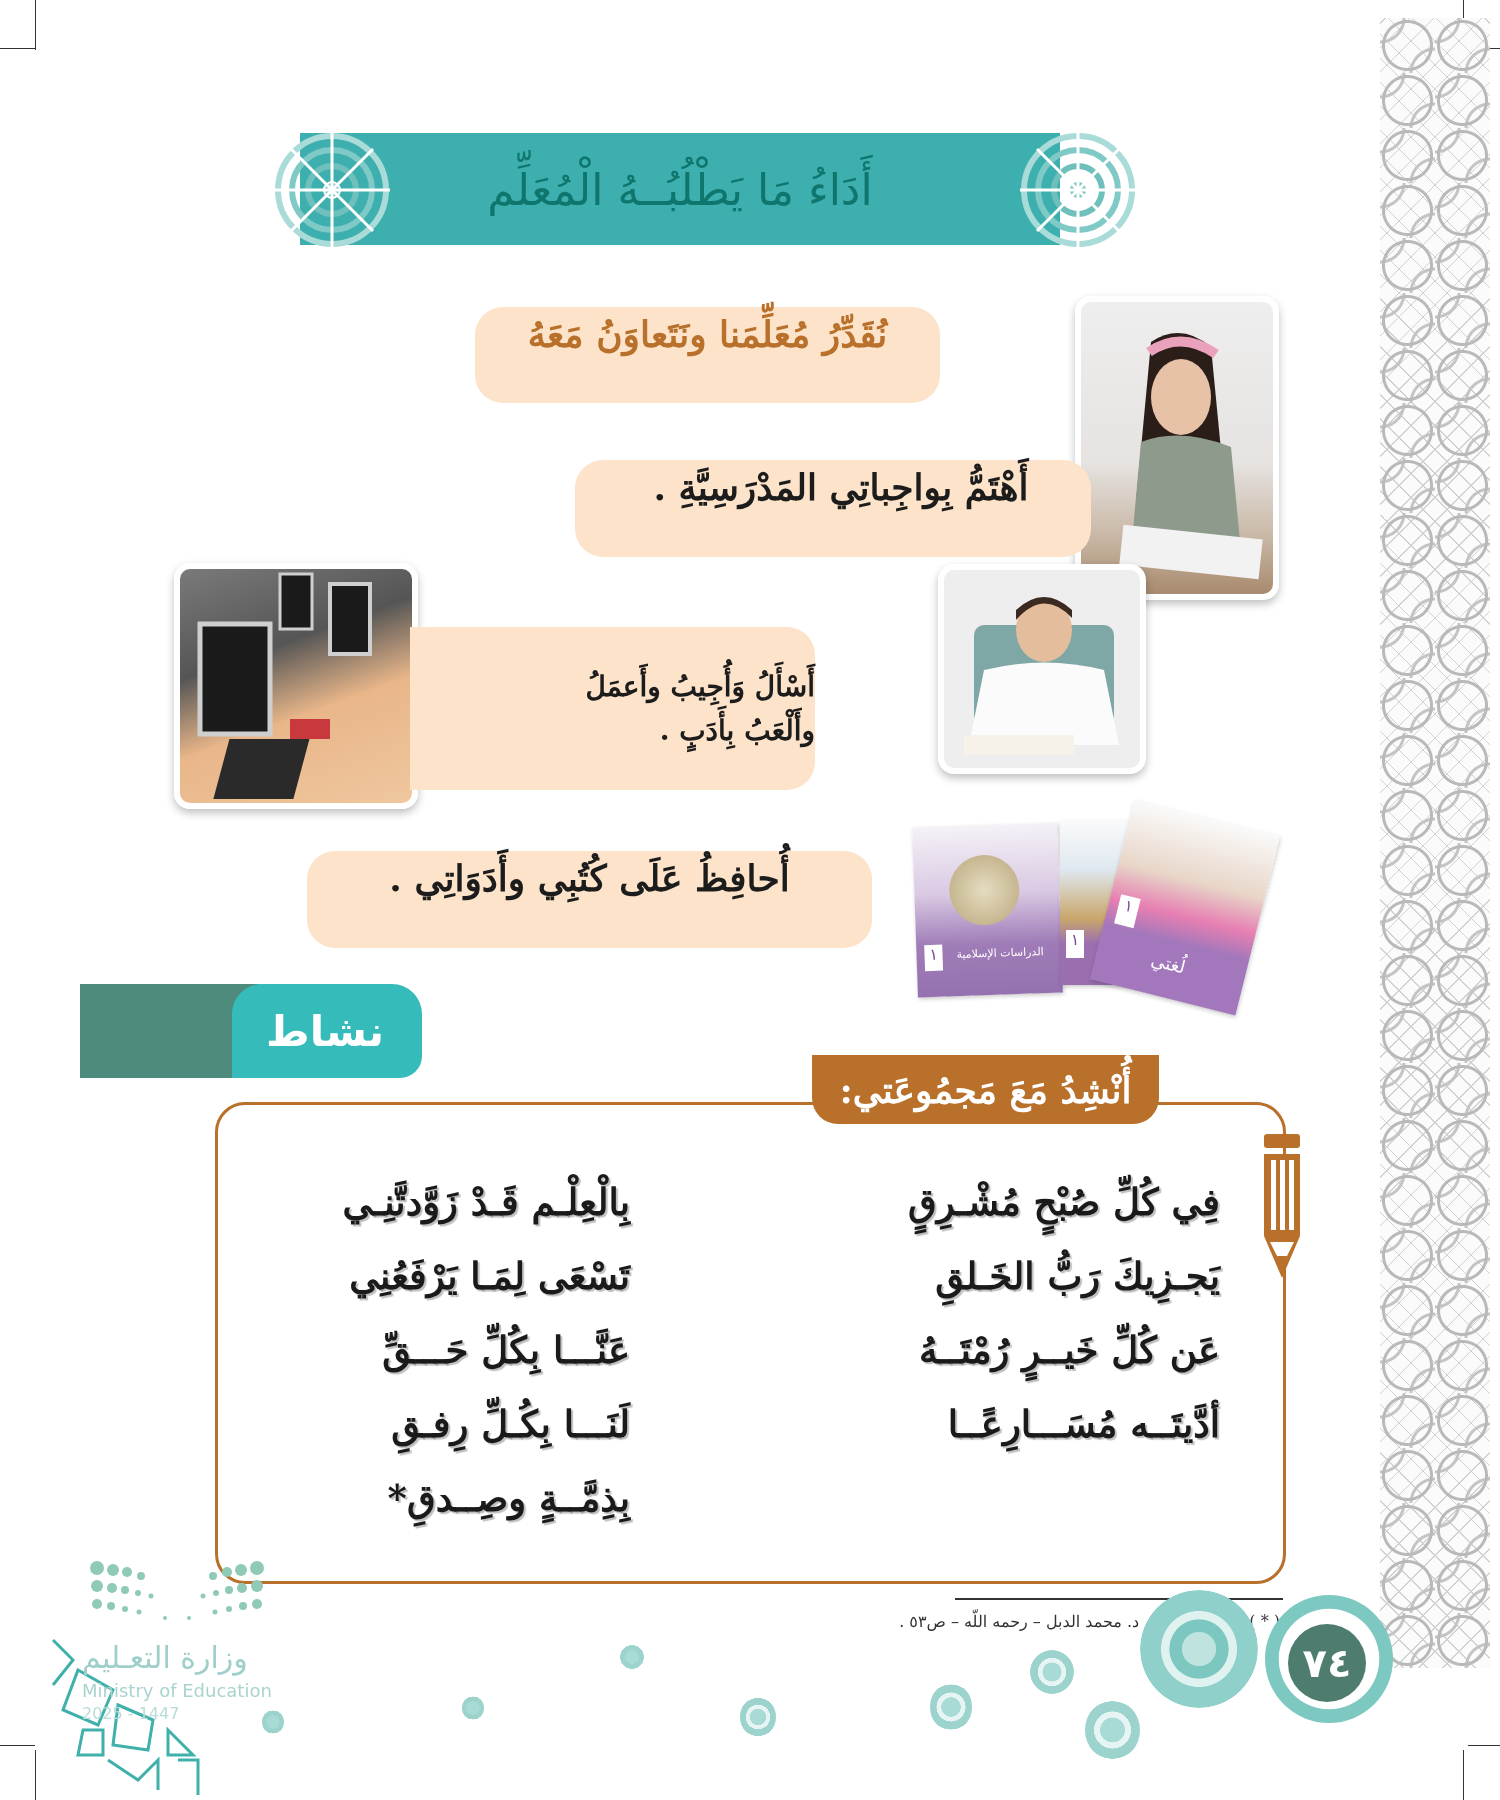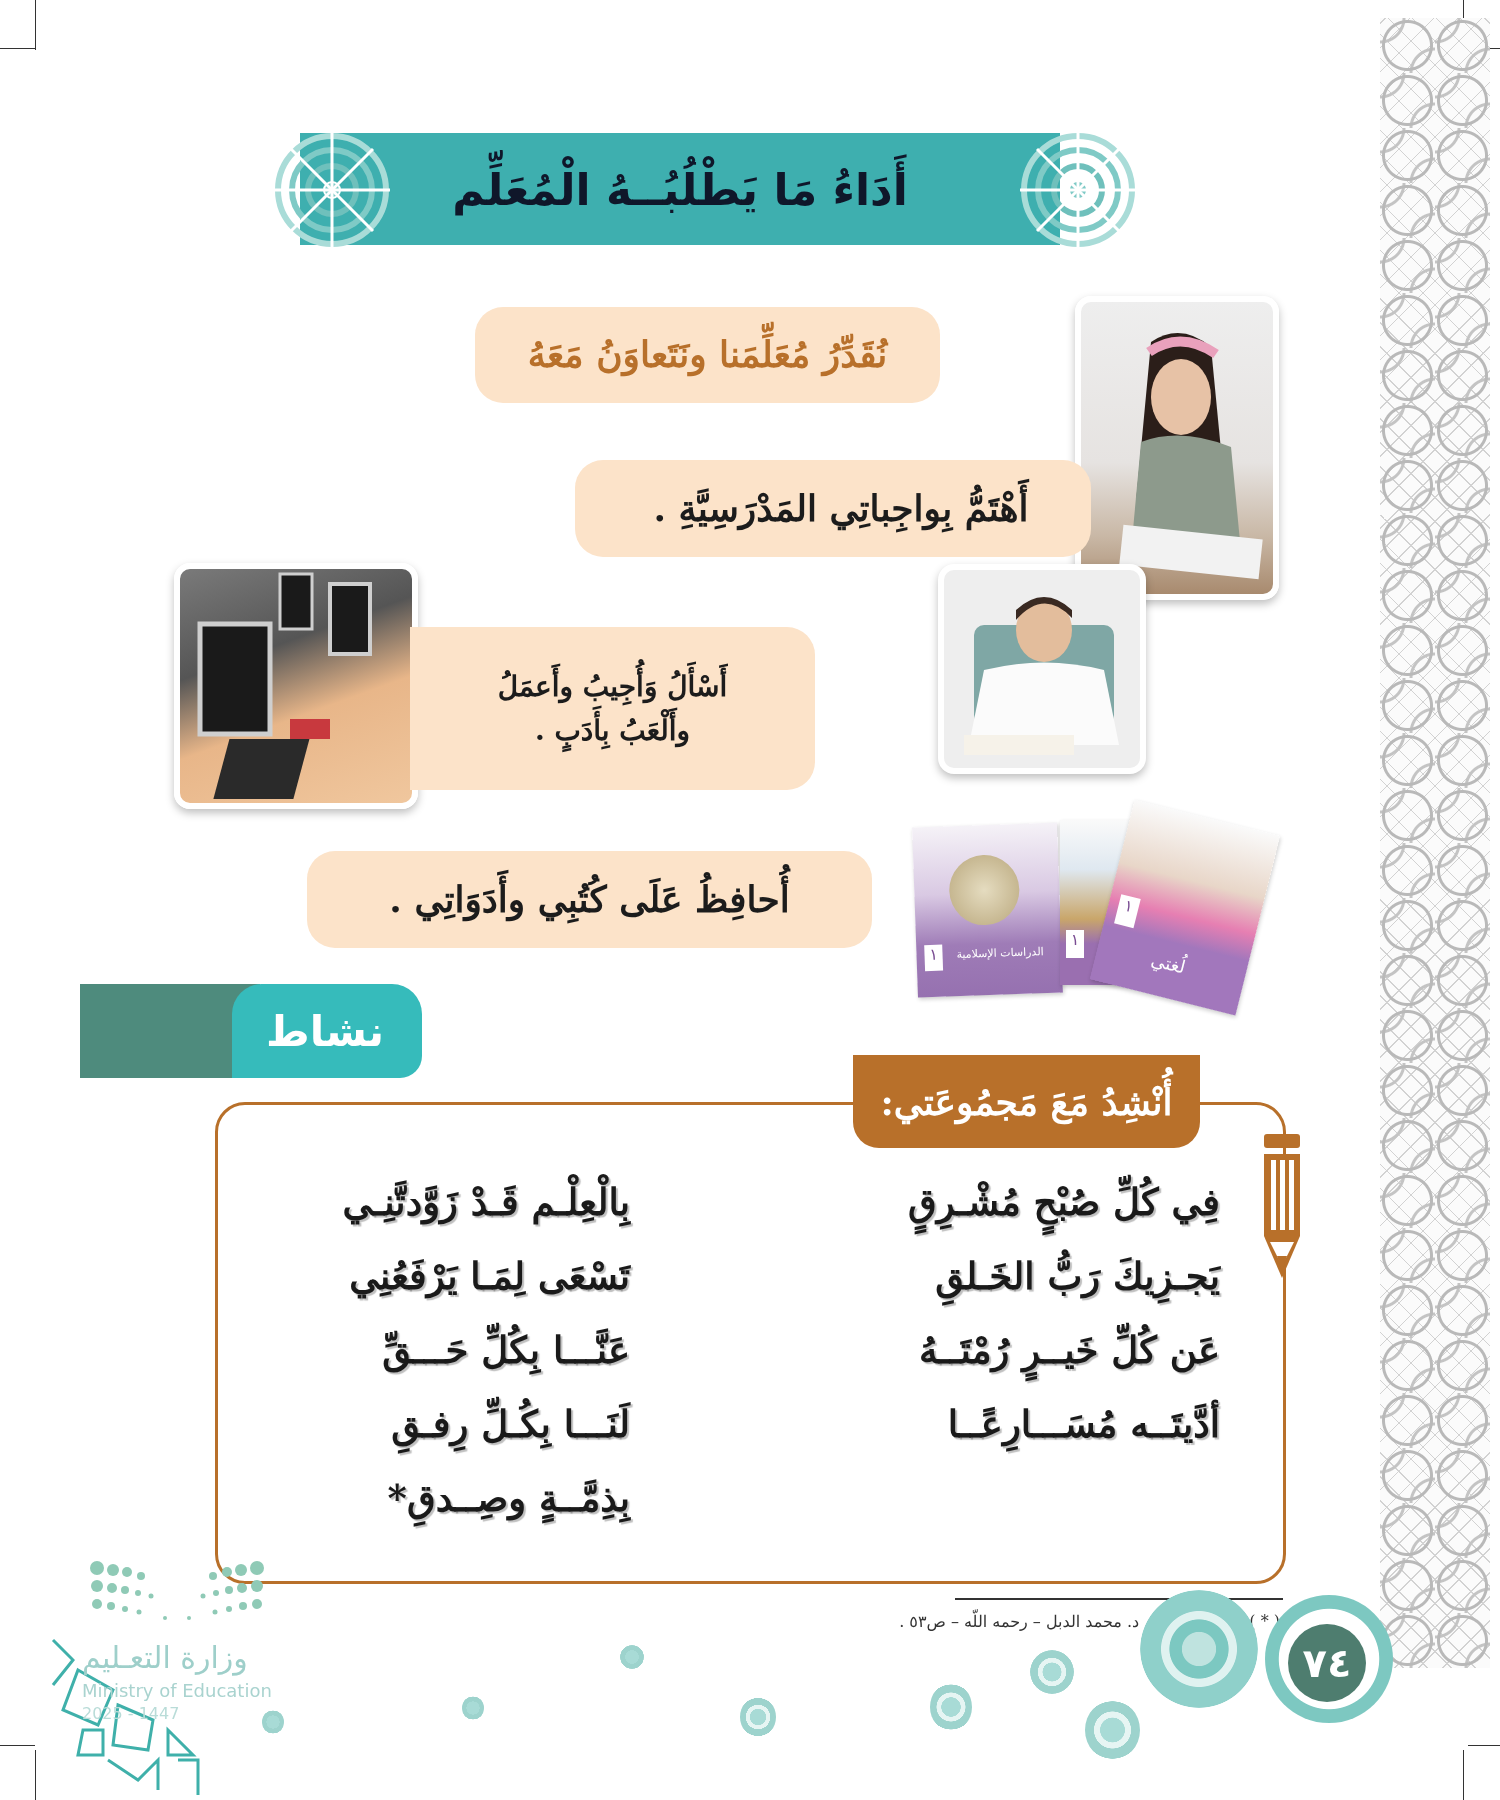--- a/index.html
+++ b/index.html
@@ -13,36 +13,36 @@
     background-image:
       radial-gradient(circle at 50% 50%, transparent 22px, #b9b9b9 23px, #b9b9b9 25px, transparent 26px),
       radial-gradient(circle at 0 0, transparent 22px, #c4c4c4 23px, #c4c4c4 25px, transparent 26px),
       radial-gradient(circle at 100% 100%, transparent 22px, #c4c4c4 23px, #c4c4c4 25px, transparent 26px),
       repeating-linear-gradient(45deg, transparent 0 16px, #d2d2d2 16px 17px),
       repeating-linear-gradient(-45deg, transparent 0 16px, #d2d2d2 16px 17px);
     background-size:55px 55px, 55px 55px, 55px 55px, auto, auto; }
   
   .title-bar { left:300px; top:133px; width:760px; height:112px; background:#3EAFAF; }
   .title-text { left:300px; top:133px; width:760px; height:112px; display:flex; align-items:center; justify-content:center;
-    color:#0f172a; font-size:44px; font-weight:bold; direction:rtl; font-family:"DejaVu Sans", sans-serif; }
+    color:#0f766e; font-size:44px; font-weight:normal; direction:rtl; font-family:"DejaVu Sans", sans-serif; }
   .rosette { width:124px; height:124px; }
   
-  .bubble { background:#FCE3C9; border-radius:28px; display:flex; align-items:center; justify-content:center;
+  .bubble { background:#FCE3C9; border-radius:28px; display:flex; align-items:flex-start; justify-content:center;
     direction:rtl; font-family:"DejaVu Serif", serif; font-weight:bold; color:#1c1c1c; font-size:36px;
     text-align:center; line-height:1.55; }
   .bubble.brown { color:#B8702A; }
   .photo { border:6px solid #fff; border-radius:16px; box-shadow:0 4px 8px rgba(0,0,0,0.25); overflow:hidden; }
   
   .act-dark { left:80px; top:984px; width:180px; height:94px; background:#4E8B7D; }
   .act-light { left:232px; top:984px; width:190px; height:94px; background:#36BBBB; border-radius:30px 30px 30px 0; border-bottom-right-radius:22px; }
   .act-label { left:240px; top:984px; width:170px; height:94px; display:flex; align-items:center; justify-content:center;
     color:#fff; font-size:42px; font-weight:bold; direction:rtl; }
   
   .poem-box { left:215px; top:1102px; width:1065px; height:476px; border:3px solid #B8702A; border-radius:30px; }
-  .poem-header { left:853px; top:1055px; width:347px; height:93px; background:#B8702A; border-radius:0 0 26px 26px;
+  .poem-header { left:812px; top:1055px; width:347px; height:69px; background:#B8702A; border-radius:0 0 26px 26px;
     display:flex; align-items:center; justify-content:center; color:#fff; font-size:36px; font-weight:bold; direction:rtl;
     font-family:"DejaVu Serif", serif; }
   .poem-col { direction:rtl; font-family:"DejaVu Serif", serif; font-weight:bold; color:#1a1a1a; font-size:37px;
     text-shadow:2px 2px 1px rgba(0,0,0,0.25); }
   .poem-line { height:74px; line-height:74px; white-space:nowrap; }
   .footnote { left:840px; top:1612px; width:440px; direction:rtl; font-size:16px; color:#333; font-family:"DejaVu Serif", serif; text-align:right; }
   .footnote-rule { left:955px; top:1598px; width:328px; height:2px; background:#333; }
   .page-num-circle { left:1288px; top:1624px; width:78px; height:78px; border-radius:50%; background:#4E7D6F;
     display:flex; align-items:center; justify-content:center; color:#fff; font-size:40px; font-weight:bold; }
   .moe-ar { left:82px; top:1640px; font-size:30px; color:#9ecfca; direction:rtl; }

